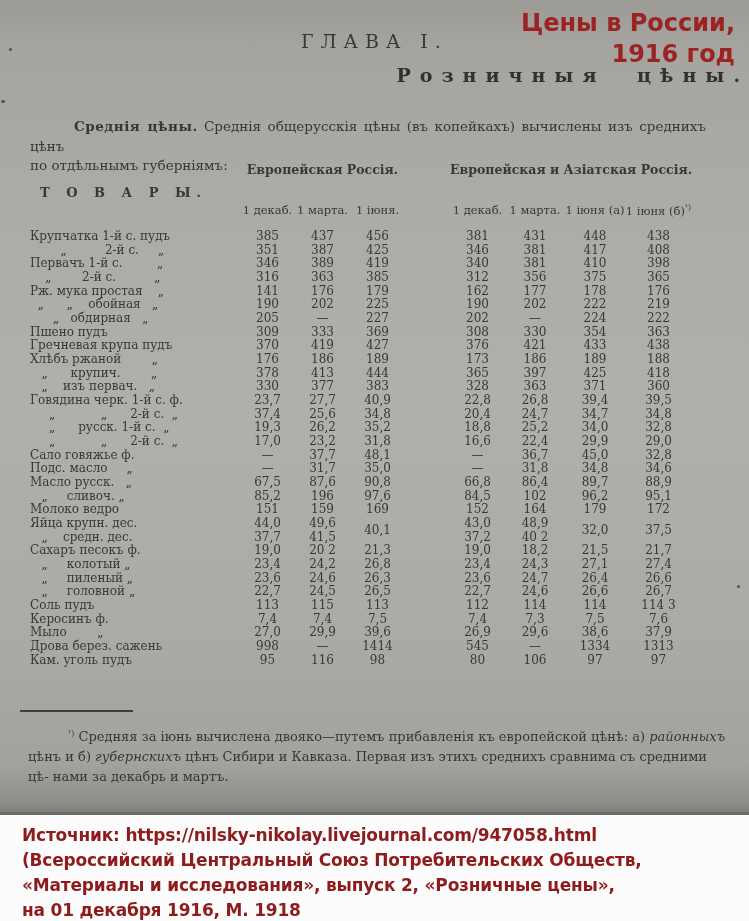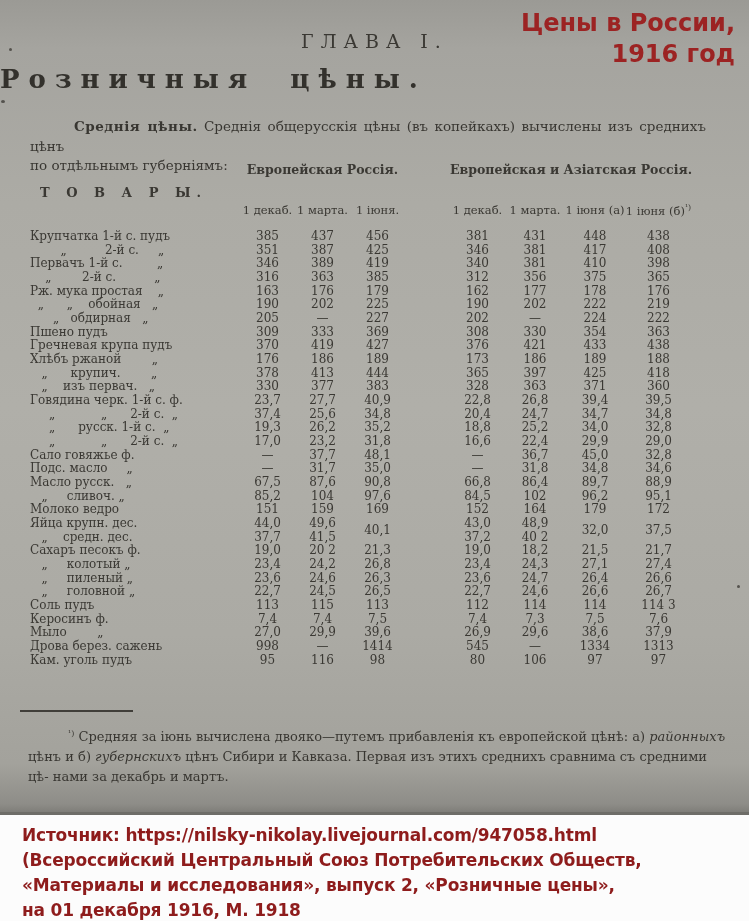--- a/index.html
+++ b/index.html
@@ -12,22 +12,22 @@
     background:linear-gradient(180deg,#9b9a95 0%,#a5a49f 6%,#acaba5 25%,#b0afa9 50%,#abaaa4 78%,#a3a29c 94%,#8e8d88 99%,#7f7e79 100%);
     color:#35332e; overflow:hidden;
   }
   .speck { position:absolute; background:#54524d; border-radius:50%; }
 
   .chapter {
     position:absolute; top:30px; left:0; width:100%; text-align:center;
     font-size:19px; letter-spacing:7px; color:#3a3833;
   }
   .page-title {
-    position:absolute; top:64px; left:0; width:100%; text-align:left;
-    font-size:26px; font-weight:bold; letter-spacing:9px; word-spacing:16px; color:#33312c;
+    position:absolute; top:64px; left:0; width:100%; text-align:right;
+    font-size:19px; font-weight:bold; letter-spacing:9px; word-spacing:16px; color:#33312c;
   }
 
   .intro { position:absolute; top:117px; left:30px; width:676px; font-size:13.5px; line-height:19.5px; color:#383631; }
   .intro .jline { text-align:justify; text-align-last:justify; }
   .intro .lead { font-weight:bold; letter-spacing:0.5px; }
 
   .group-row { position:absolute; top:162px; left:30px; width:662px; display:flex; font-size:12.5px; font-weight:600; color:#3a3833; }
   .gspacer { width:210px; }
   .g1 { width:165px; text-align:center; white-space:nowrap; }
   .ggap { width:45px; }
@@ -167,21 +167,21 @@
         <span class="val c4">312</span>
         <span class="val c5">356</span>
         <span class="val c6">375</span>
         <span class="val c7">365</span>
       </div>
       <div class="prow">
         <span class="c-name">
           <span class="rname">Рж. мука простая    „</span>
           <span class="leader"></span>
         </span>
-        <span class="val c1">163</span>
+        <span class="val c1">141</span>
         <span class="val c2">176</span>
         <span class="val c3">179</span>
         <span class="cgap"></span>
         <span class="val c4">162</span>
         <span class="val c5">177</span>
         <span class="val c6">178</span>
         <span class="val c7">176</span>
       </div>
       <div class="prow">
         <span class="c-name">
@@ -378,21 +378,21 @@
         <span class="val c5">86,4</span>
         <span class="val c6">89,7</span>
         <span class="val c7">88,9</span>
       </div>
       <div class="prow">
         <span class="c-name">
           <span class="rname">   „     сливоч. „</span>
           <span class="leader"></span>
         </span>
         <span class="val c1">85,2</span>
-        <span class="val c2">104</span>
+        <span class="val c2">196</span>
         <span class="val c3">97,6</span>
         <span class="cgap"></span>
         <span class="val c4">84,5</span>
         <span class="val c5">102</span>
         <span class="val c6">96,2</span>
         <span class="val c7">95,1</span>
       </div>
       <div class="prow">
         <span class="c-name">
           <span class="rname">Молоко ведро</span>

